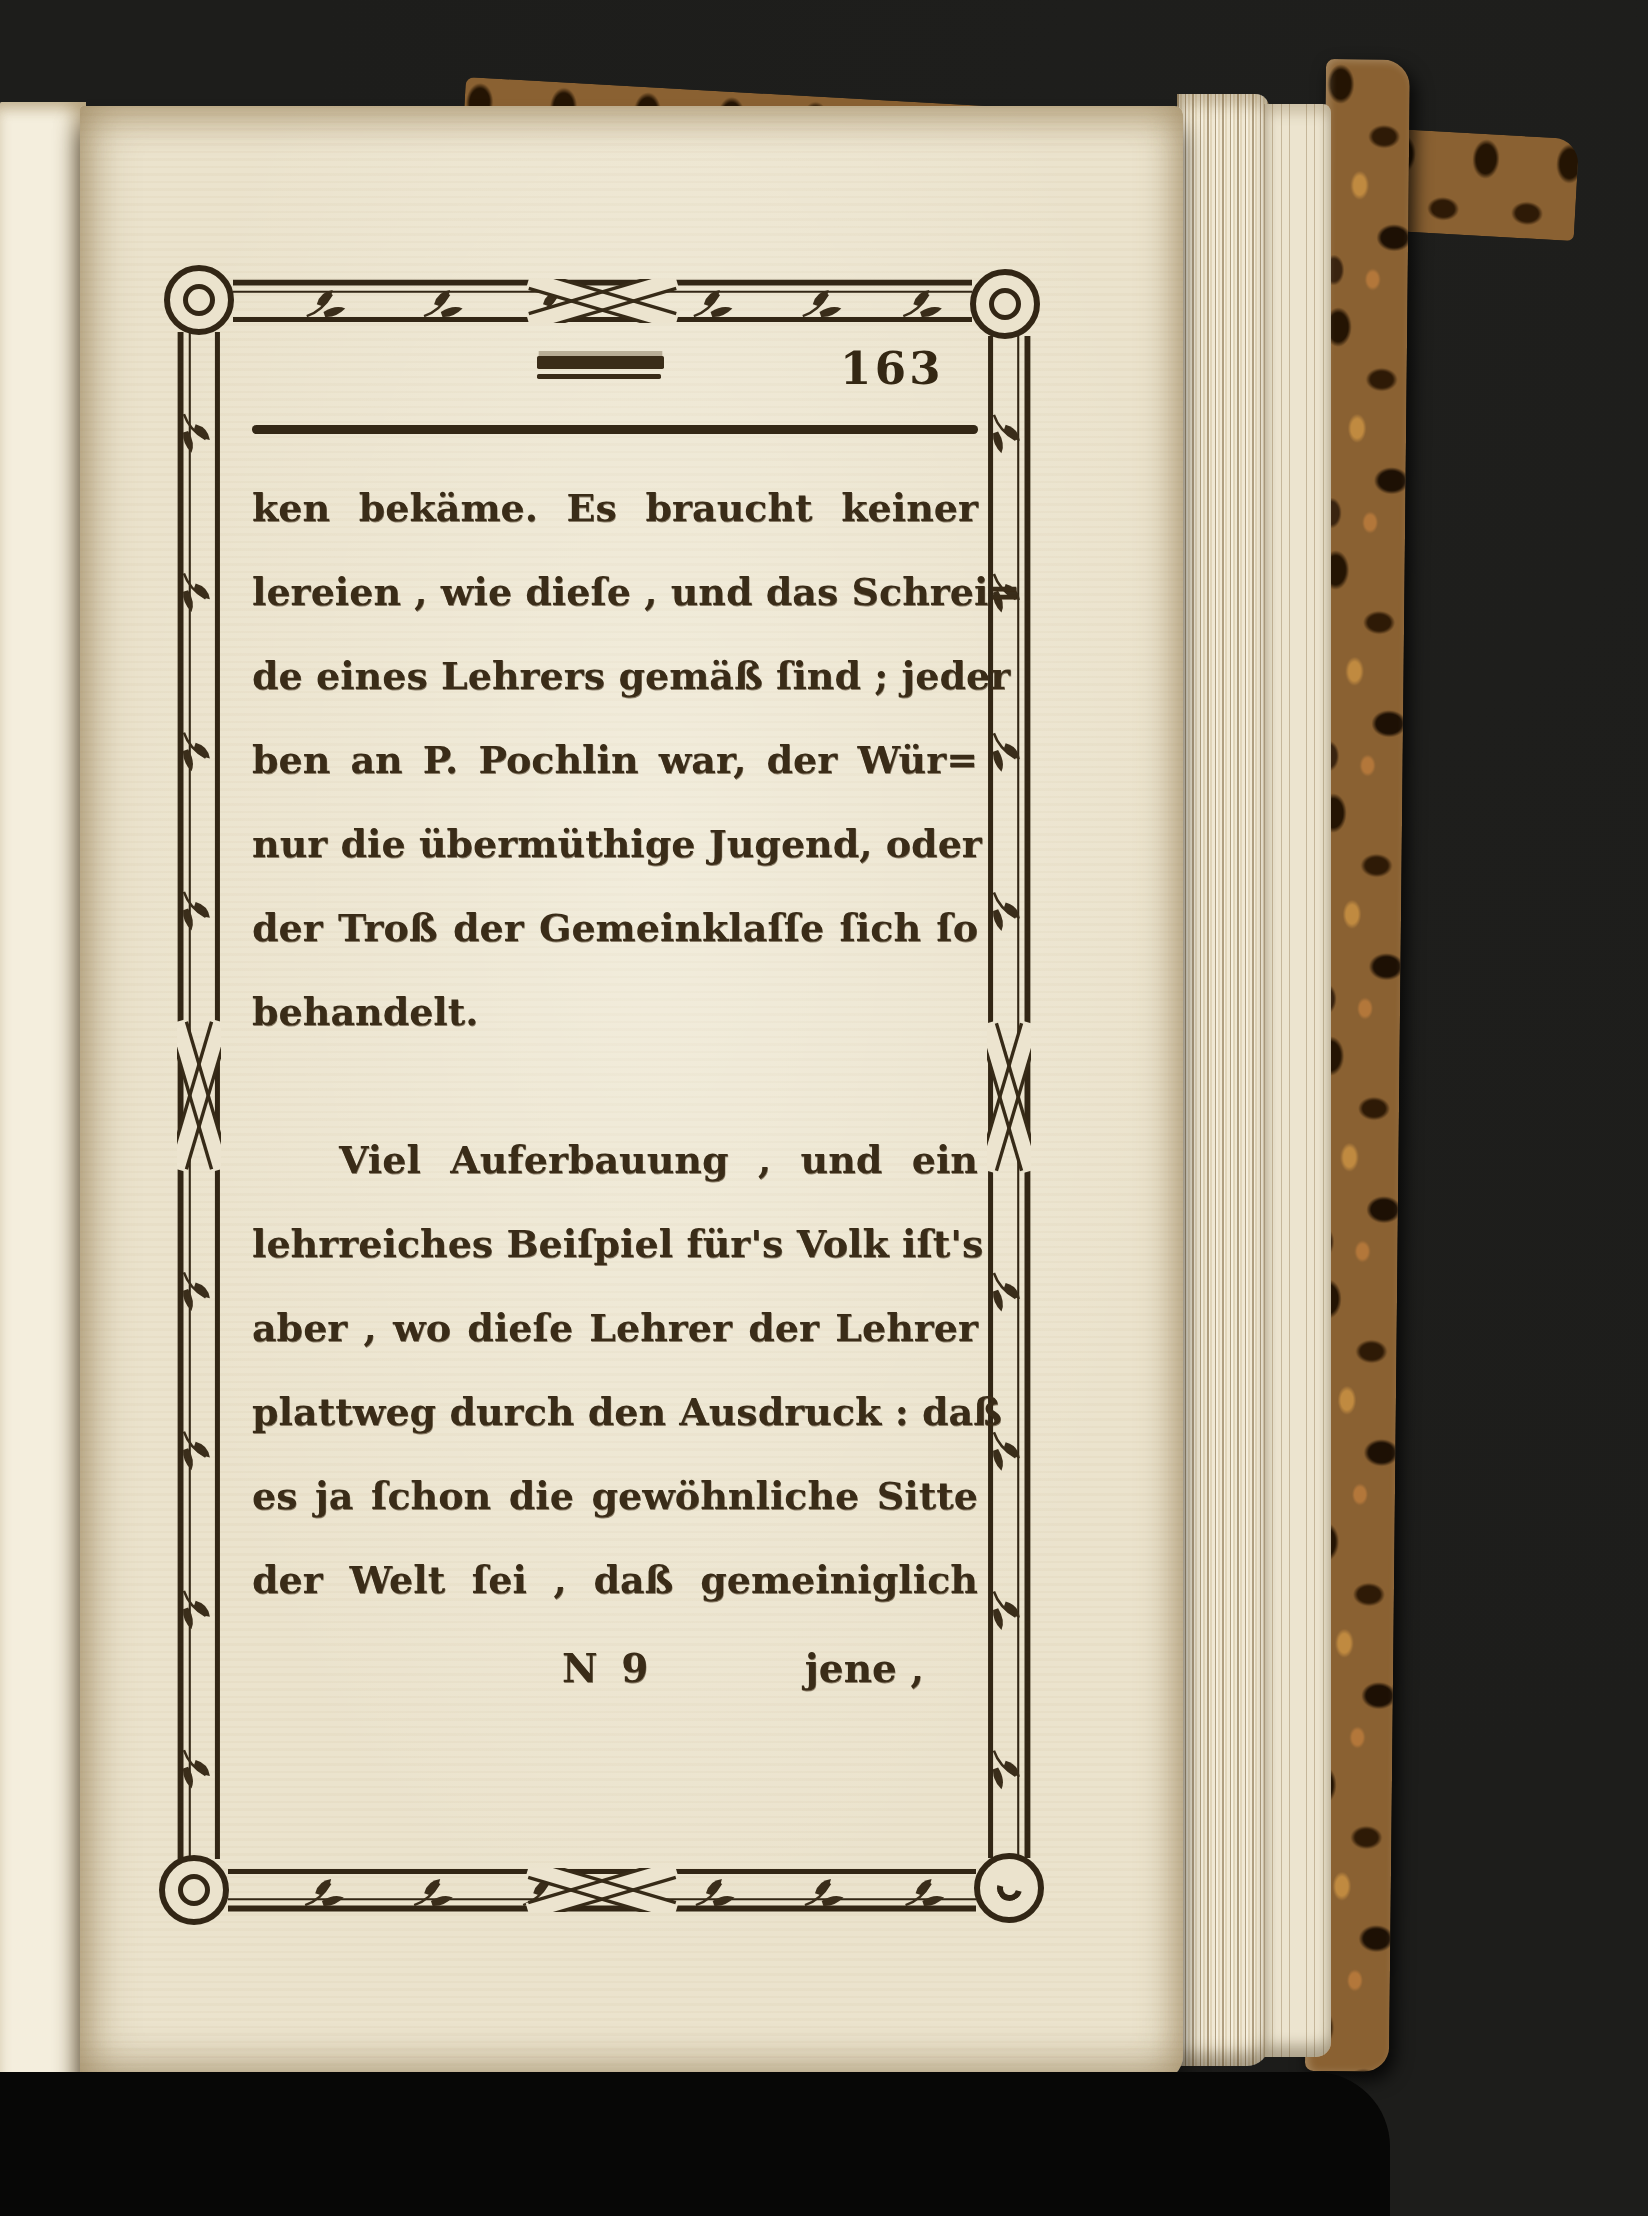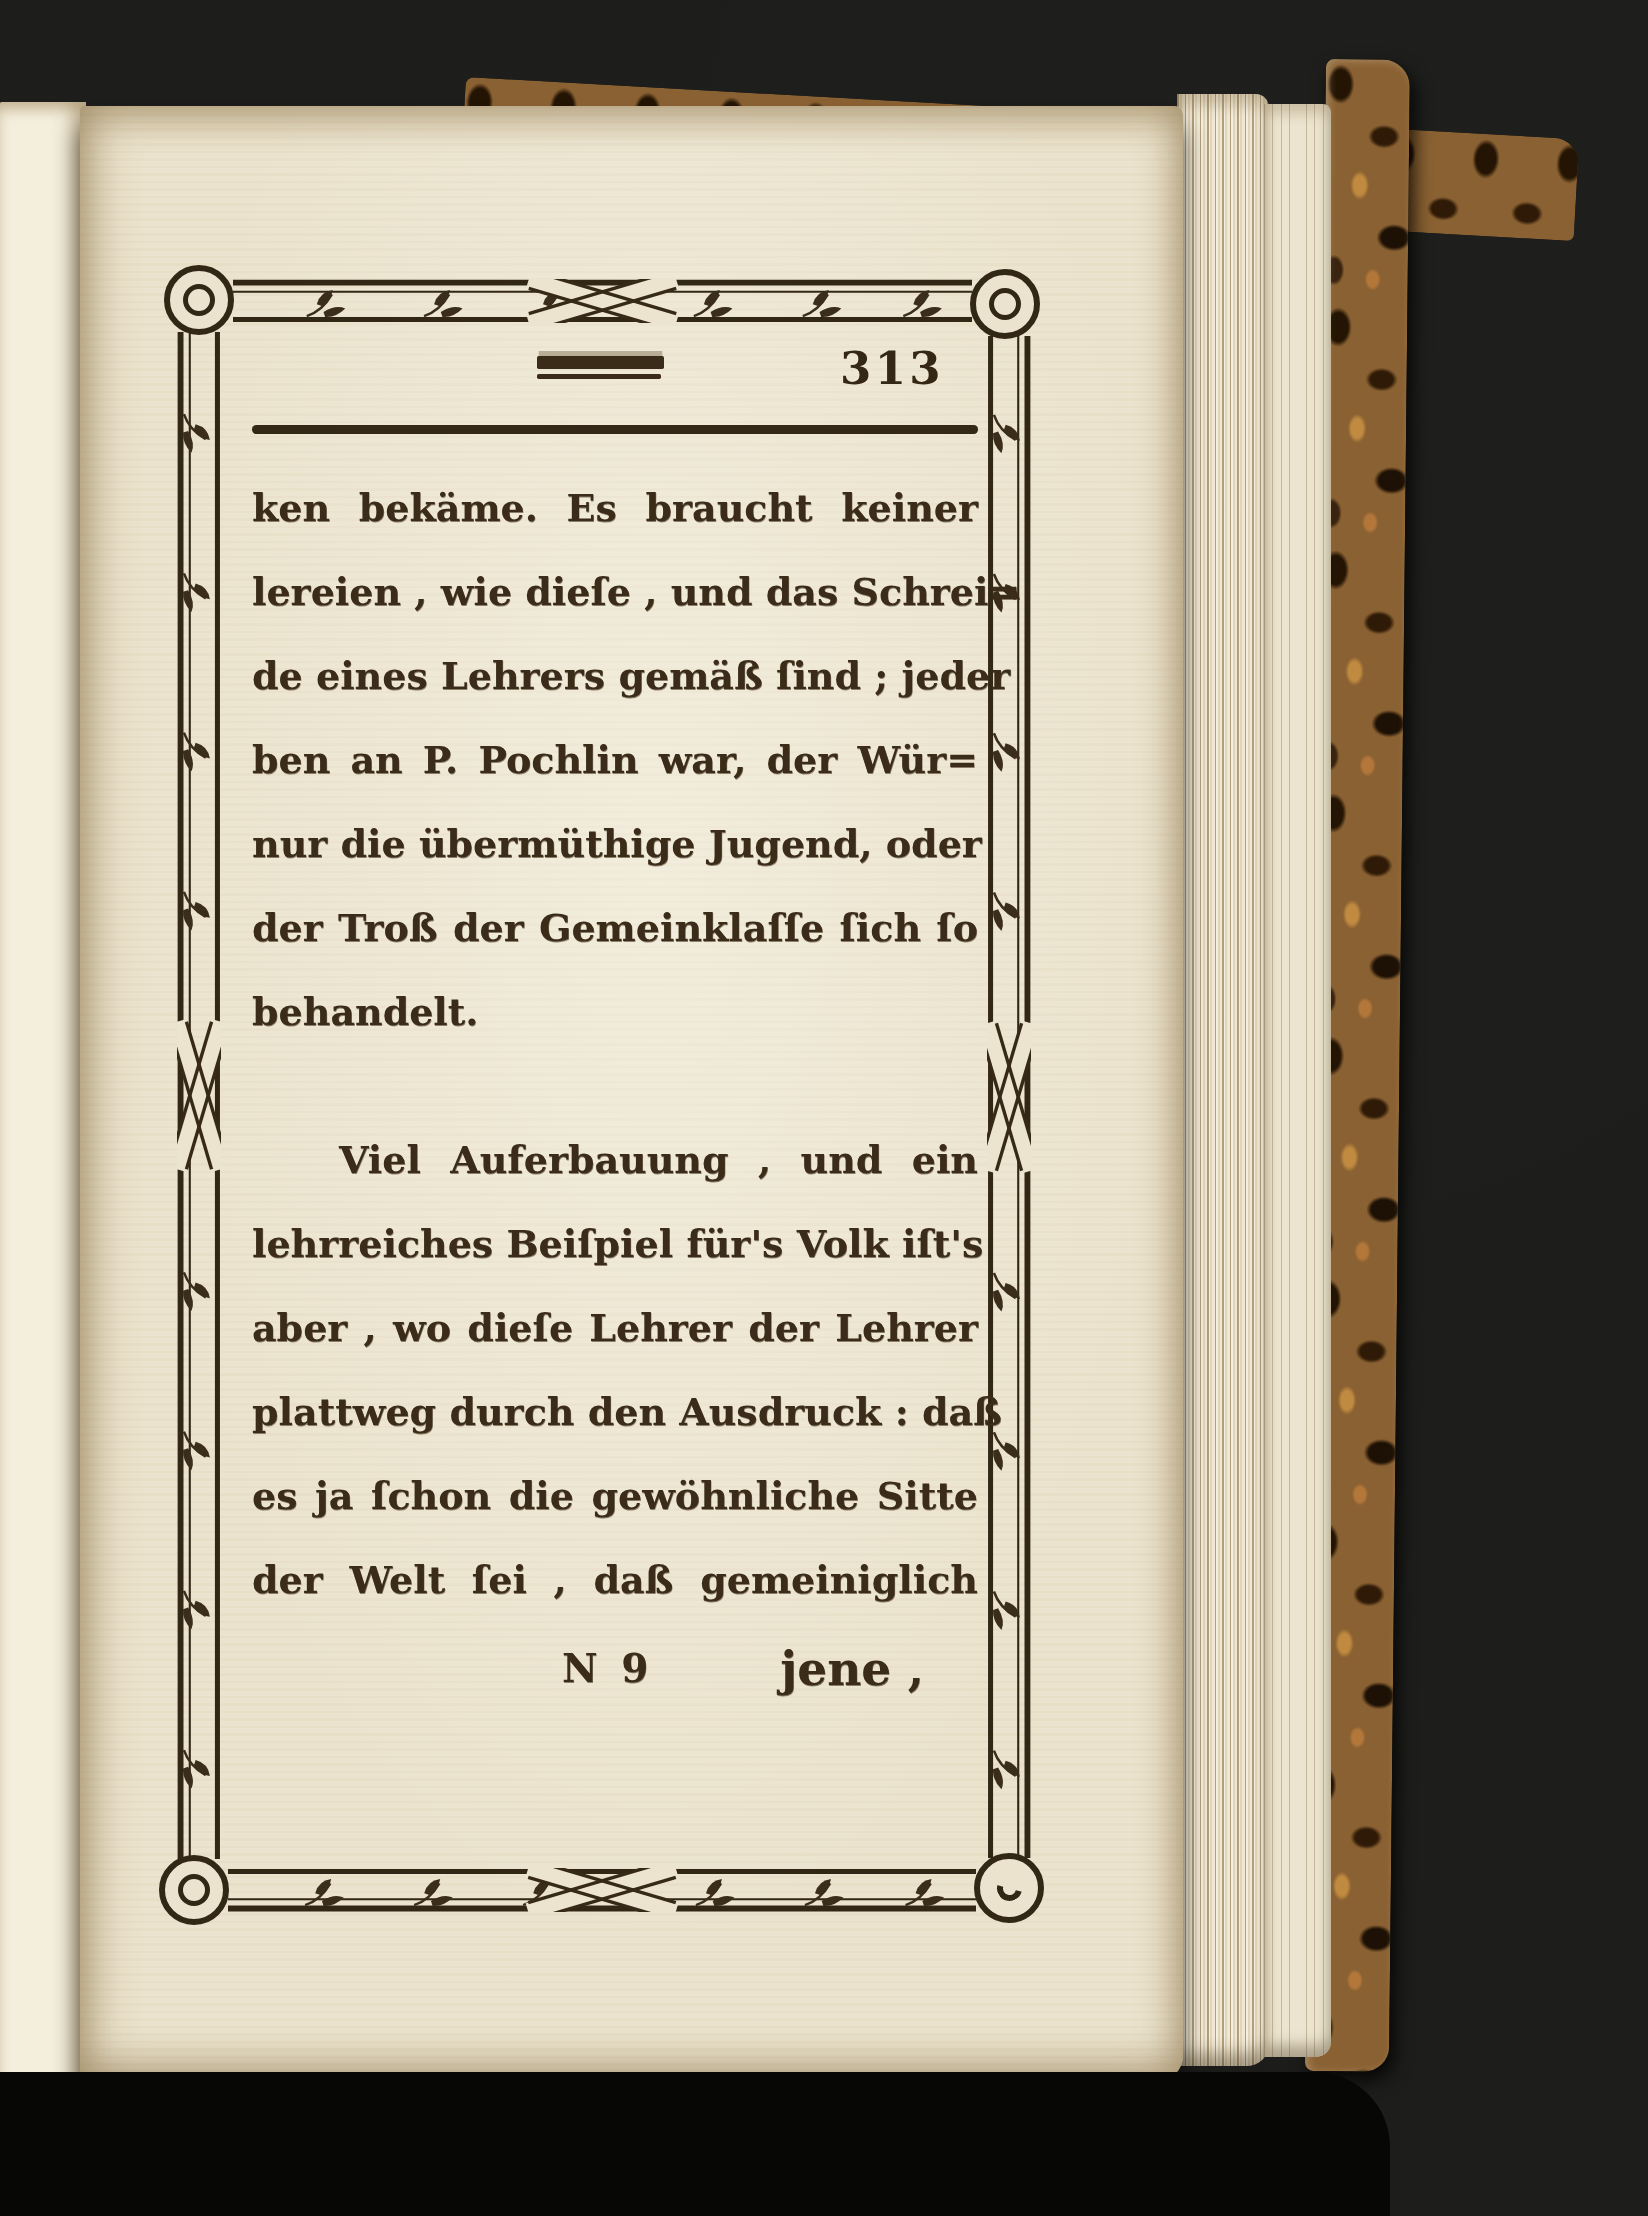--- a/index.html
+++ b/index.html
@@ -109,21 +109,21 @@
   }
   .line.flush-last{text-align-last:left;}
   .line.indent{padding-left:87px;}
   .para2{margin-top:64px;}
   .signature-row{position:relative;height:67px;margin-top:13.4px;}
   .signature-mark{
     position:absolute;left:50%;transform:translateX(-58%);
     line-height:67px;font-size:39px;font-weight:bold;color:#3a2c18;letter-spacing:5px;
   }
   .catchword{
-    position:absolute;right:54px;line-height:67px;font-size:47px;font-weight:bold;color:#3a2c18;
+    position:absolute;right:54px;line-height:67px;font-size:39px;font-weight:bold;color:#3a2c18;
   }
 </style>
 </head>
 <body>
 
 <svg width="0" height="0" style="position:absolute" aria-hidden="true">
   <defs>
     <g id="sprig">
       <path d="M2,36 C14,32 24,24 32,10" stroke="#3a2d1a" stroke-width="3" fill="none"></path>
       <path d="M14,22 q4,-15 19,-17 q-2,13 -13,19 z" fill="#3a2d1a"></path>
@@ -224,21 +224,21 @@
       <use href="#sprig" transform="translate(44,1116) rotate(90)"></use>
       <use href="#sprig" transform="translate(44,1306) rotate(90)"></use>
       <use href="#sprig" transform="translate(44,1496) rotate(90)"></use>
       <use href="#sprig" transform="translate(44,1686) rotate(90)"></use>
     </svg>
 
     <div class="ornament-rule">
       <div class="bar1"></div>
       <div class="bar2"></div>
     </div>
-    <div class="page-number">313</div>
+    <div class="page-number">163</div>
 
     <div class="head-rule"></div>
 
     <div class="textblock">
       <div class="para1">
         <div class="line">ken bekäme.  Es braucht keiner</div>
         <div class="line">lereien , wie dieſe , und das Schrei=</div>
         <div class="line">de eines Lehrers gemäß ſind ; jeder</div>
         <div class="line">ben an P. Pochlin war, der Wür=</div>
         <div class="line">nur die übermüthige Jugend, oder</div>

